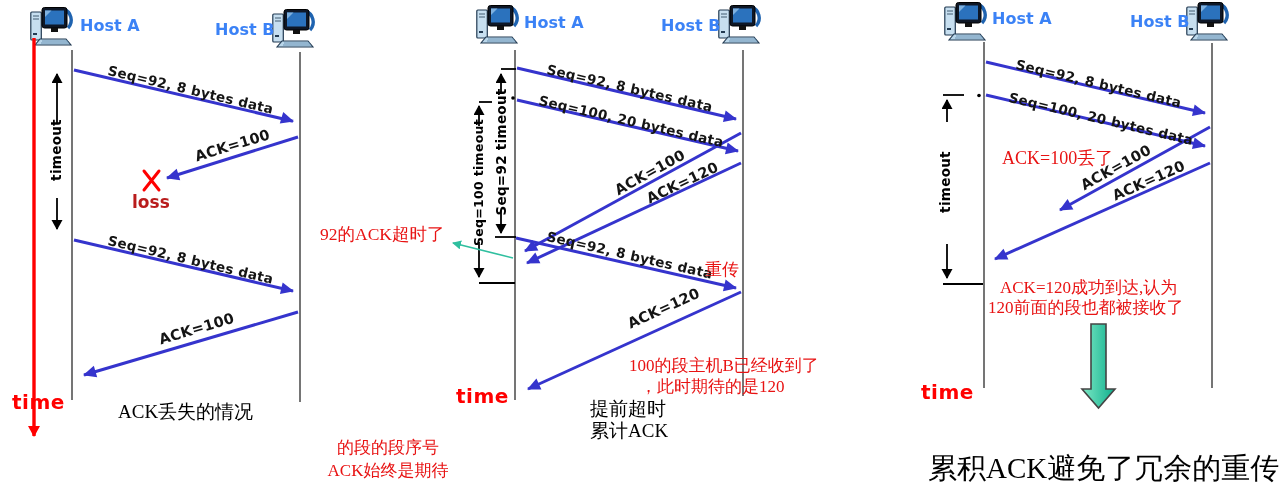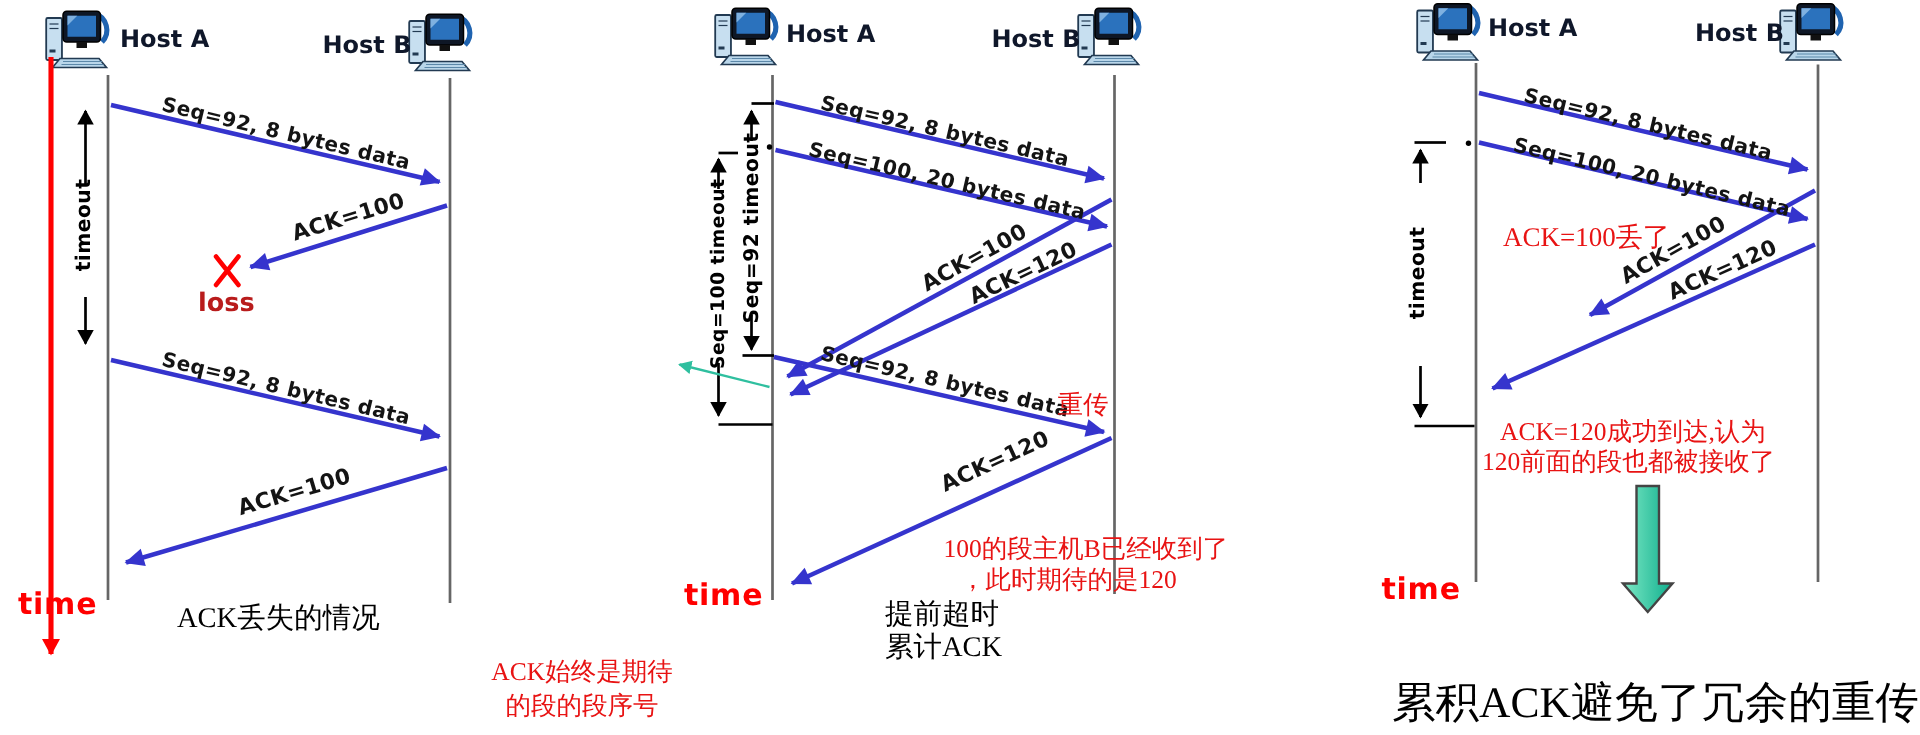--- a/index.html
+++ b/index.html
@@ -1,20 +1,20 @@
 <!DOCTYPE html>
 <html><head>
 <meta charset="utf-8">
 <style>
   html,body{margin:0;padding:0;background:#fff;}
   .stage{position:relative;width:1280px;height:490px;background:#ffffff;overflow:hidden;
          font-family:"DejaVu Sans",sans-serif;}
   .stage svg{position:absolute;left:0;top:0;}
   .abs{position:absolute;white-space:nowrap;line-height:1.15;}
-  .host{font:700 16px "DejaVu Sans",sans-serif;color:#0f172a;text-align:center;}
+  .host{font:700 16px "DejaVu Sans",sans-serif;color:#3b82f6;text-align:center;}
   .msg{font:600 13.5px "DejaVu Sans",sans-serif;color:#141414;transform-origin:0 0;letter-spacing:.3px;}
   .ack{font:600 14.5px "DejaVu Sans",sans-serif;color:#141414;transform-origin:0 0;letter-spacing:.3px;}
   .vlab{font:600 13.5px "DejaVu Sans",sans-serif;color:#000;text-align:center;transform:rotate(-90deg);letter-spacing:.3px;}
   .vlab.small{font-size:12.5px;}
   .rednote{font:17px "Liberation Serif","DejaVu Serif",serif;color:#e81313;}
   .timelab{font:700 20px "DejaVu Sans",sans-serif;color:#ff0000;letter-spacing:.5px;}
   .losslab{font:700 17px "DejaVu Sans",sans-serif;color:#b91c1c;}
   .cap{font:19px "Liberation Serif","DejaVu Serif",serif;color:#000;text-align:right;}
   .bigcap{font:29px "Liberation Serif","DejaVu Serif",serif;color:#000;margin-top:42px;}
   .center{text-align:center;}
@@ -157,28 +157,29 @@
   <div class="abs host" style="left:661px;top:16px;">Host B</div>
   <div class="abs vlab" style="left:436px;top:144px;width:130px;">Seq=92 timeout</div>
   <div class="abs vlab small" style="left:413px;top:175px;width:130px;">Seq=100 timeout</div>
   <div class="abs msg" style="left:549px;top:61px;transform:rotate(13deg);">Seq=92, 8 bytes data</div>
   <div class="abs msg" style="left:541px;top:92px;transform:rotate(13deg);">Seq=100, 20 bytes data</div>
   <div class="abs ack" style="left:612px;top:184px;transform:rotate(-28.8deg);">ACK=100</div>
   <div class="abs ack" style="left:644px;top:192px;transform:rotate(-25.4deg);">ACK=120</div>
   <div class="abs msg" style="left:549px;top:228px;transform:rotate(13deg);">Seq=92, 8 bytes data</div>
   <div class="abs rednote" style="left:705px;top:258px;">重传</div>
   <div class="abs ack" style="left:625px;top:317px;transform:rotate(-24.5deg);">ACK=120</div>
+  <div class="abs rednote" style="left:320px;top:222px;font-size:17.5px;">92的ACK超时了</div>
   <div class="abs rednote" style="left:629px;top:354px;">100的段主机B已经收到了</div>
   <div class="abs rednote" style="left:640px;top:375px;">，此时期待的是120</div>
   <div class="abs timelab" style="left:456px;top:384px;">time</div>
   <div class="abs cap" style="left:590px;top:396px;">提前超时</div>
   <div class="abs cap" style="left:590px;top:418px;">累计ACK</div>
   <div class="abs center" style="left:308px;top:436px;width:160px;">
+    <div class="rednote">的段的段序号</div>
     <div class="rednote">ACK始终是期待</div>
-    <div class="rednote">的段的段序号</div>
   </div>
 
   <div class="abs host" style="left:992px;top:9px;">Host A</div>
   <div class="abs host" style="left:1130px;top:12px;">Host B</div>
   <div class="abs vlab" style="left:905px;top:174px;width:80px;">timeout</div>
   <div class="abs msg" style="left:1018px;top:56px;transform:rotate(13.3deg);">Seq=92, 8 bytes data</div>
   <div class="abs msg" style="left:1011px;top:89px;transform:rotate(13.3deg);">Seq=100, 20 bytes data</div>
   <div class="abs rednote" style="left:1002px;top:146px;font-size:18px;">ACK=100丢了</div>
   <div class="abs ack" style="left:1078px;top:179px;transform:rotate(-28.9deg);">ACK=100</div>
   <div class="abs ack" style="left:1110px;top:189px;transform:rotate(-24.1deg);">ACK=120</div>

